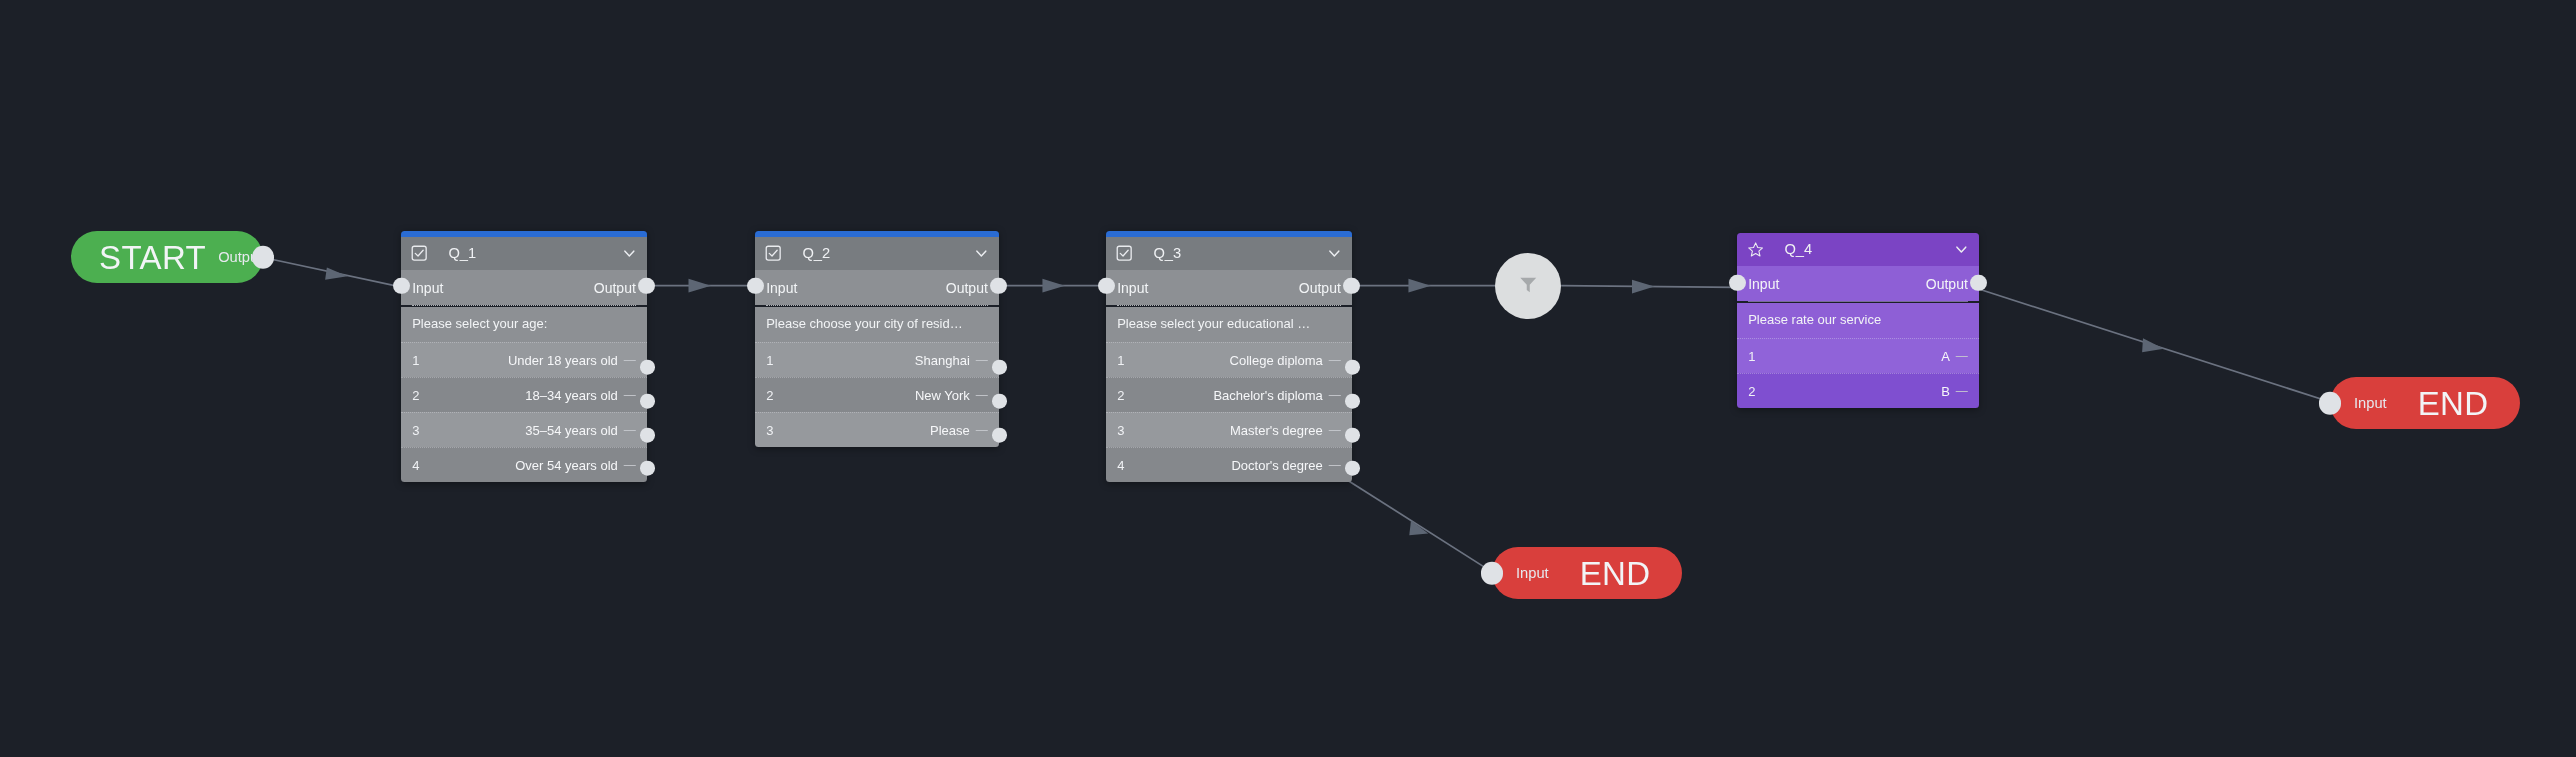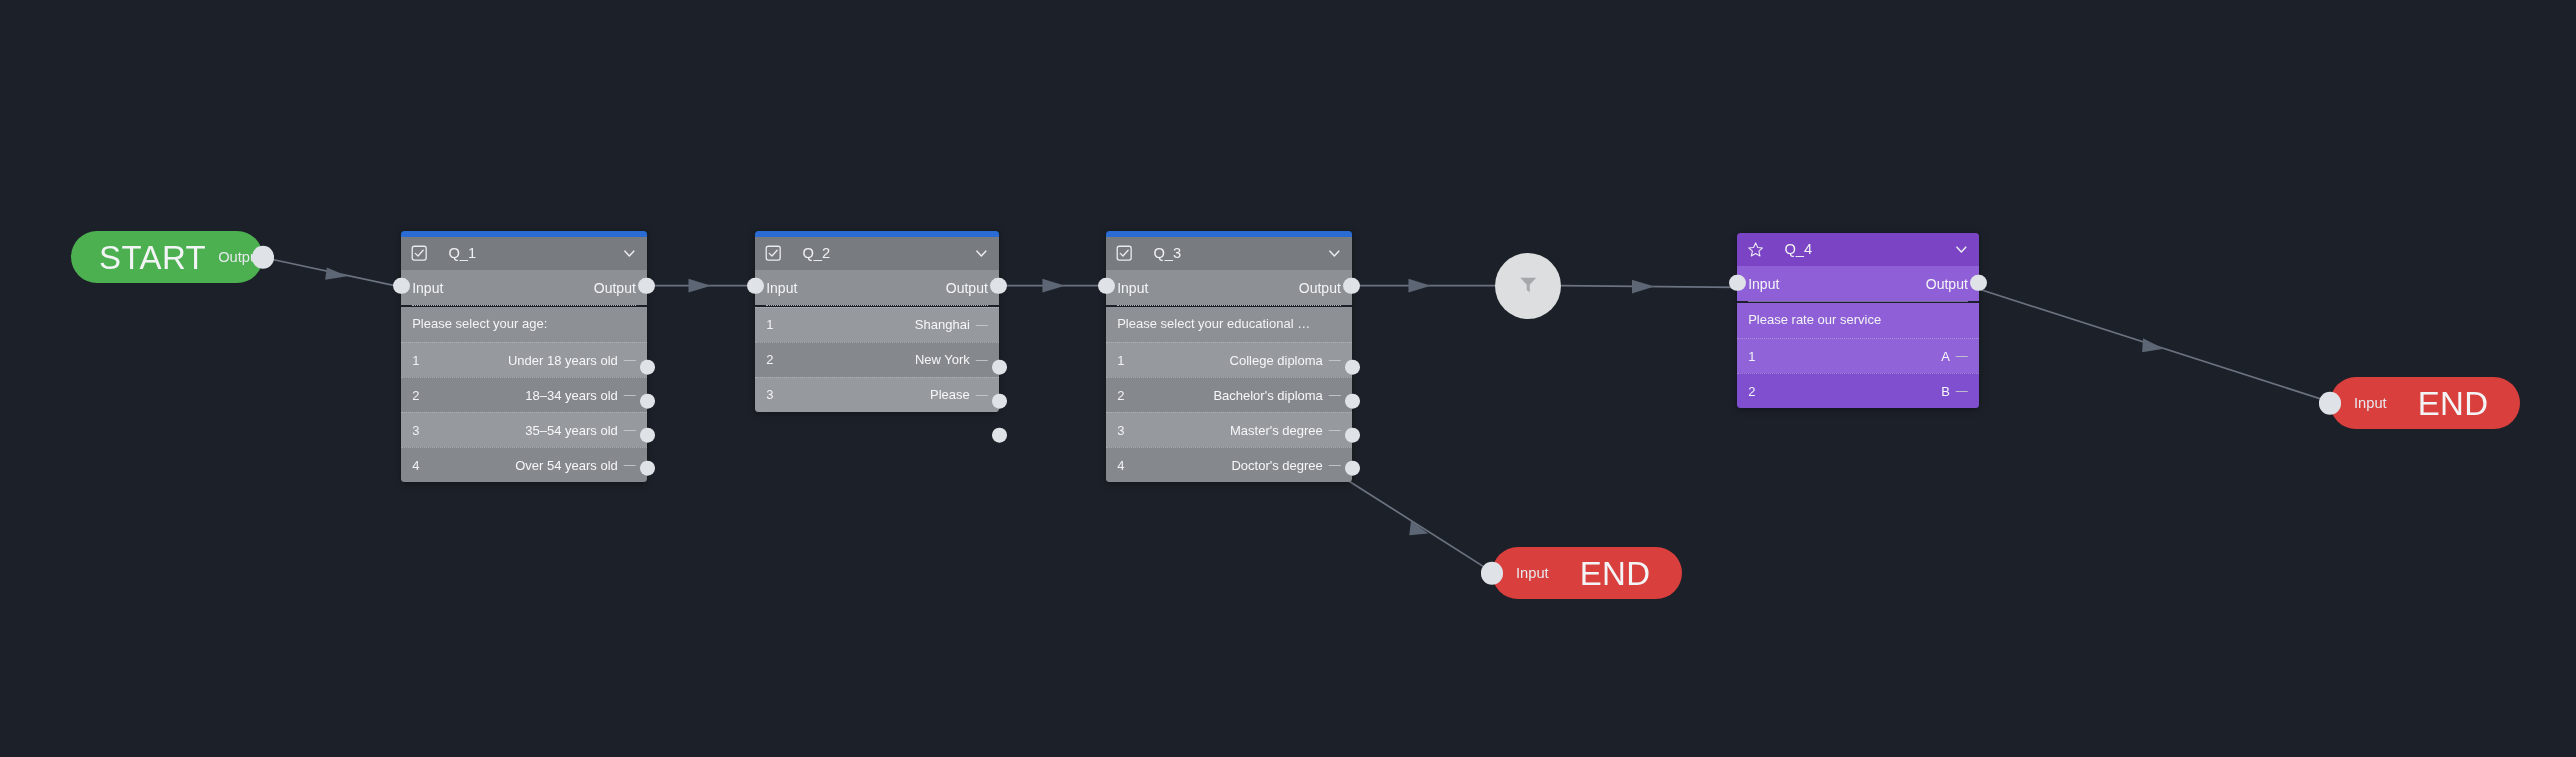--- a/index.html
+++ b/index.html
@@ -310,20 +310,21 @@
           <svg viewBox="0 0 20 20" width="14.7" height="14.7">
             <path d="M4 7 L10 13.5 L16 7" fill="none" stroke="#eceef1" stroke-width="2" stroke-linecap="round" stroke-linejoin="round"></path>
           </svg>
         </span>
       </div>
       <div class="q-io">
         <span class="q-io-label">Input</span>
         <span class="q-io-label">Output</span>
       </div>
       <div class="q-divider"></div>
+      <div class="q-prompt">Please choose your city of resid…</div>
 
       <div class="q-option shade-a">
         <span class="q-opt-num">1</span>
         <span class="q-opt-right">
           <span class="q-opt-text">Shanghai</span>
           <span class="q-opt-dash">—</span>
         </span>
       </div>
       <div class="q-option shade-b">
         <span class="q-opt-num">2</span>

